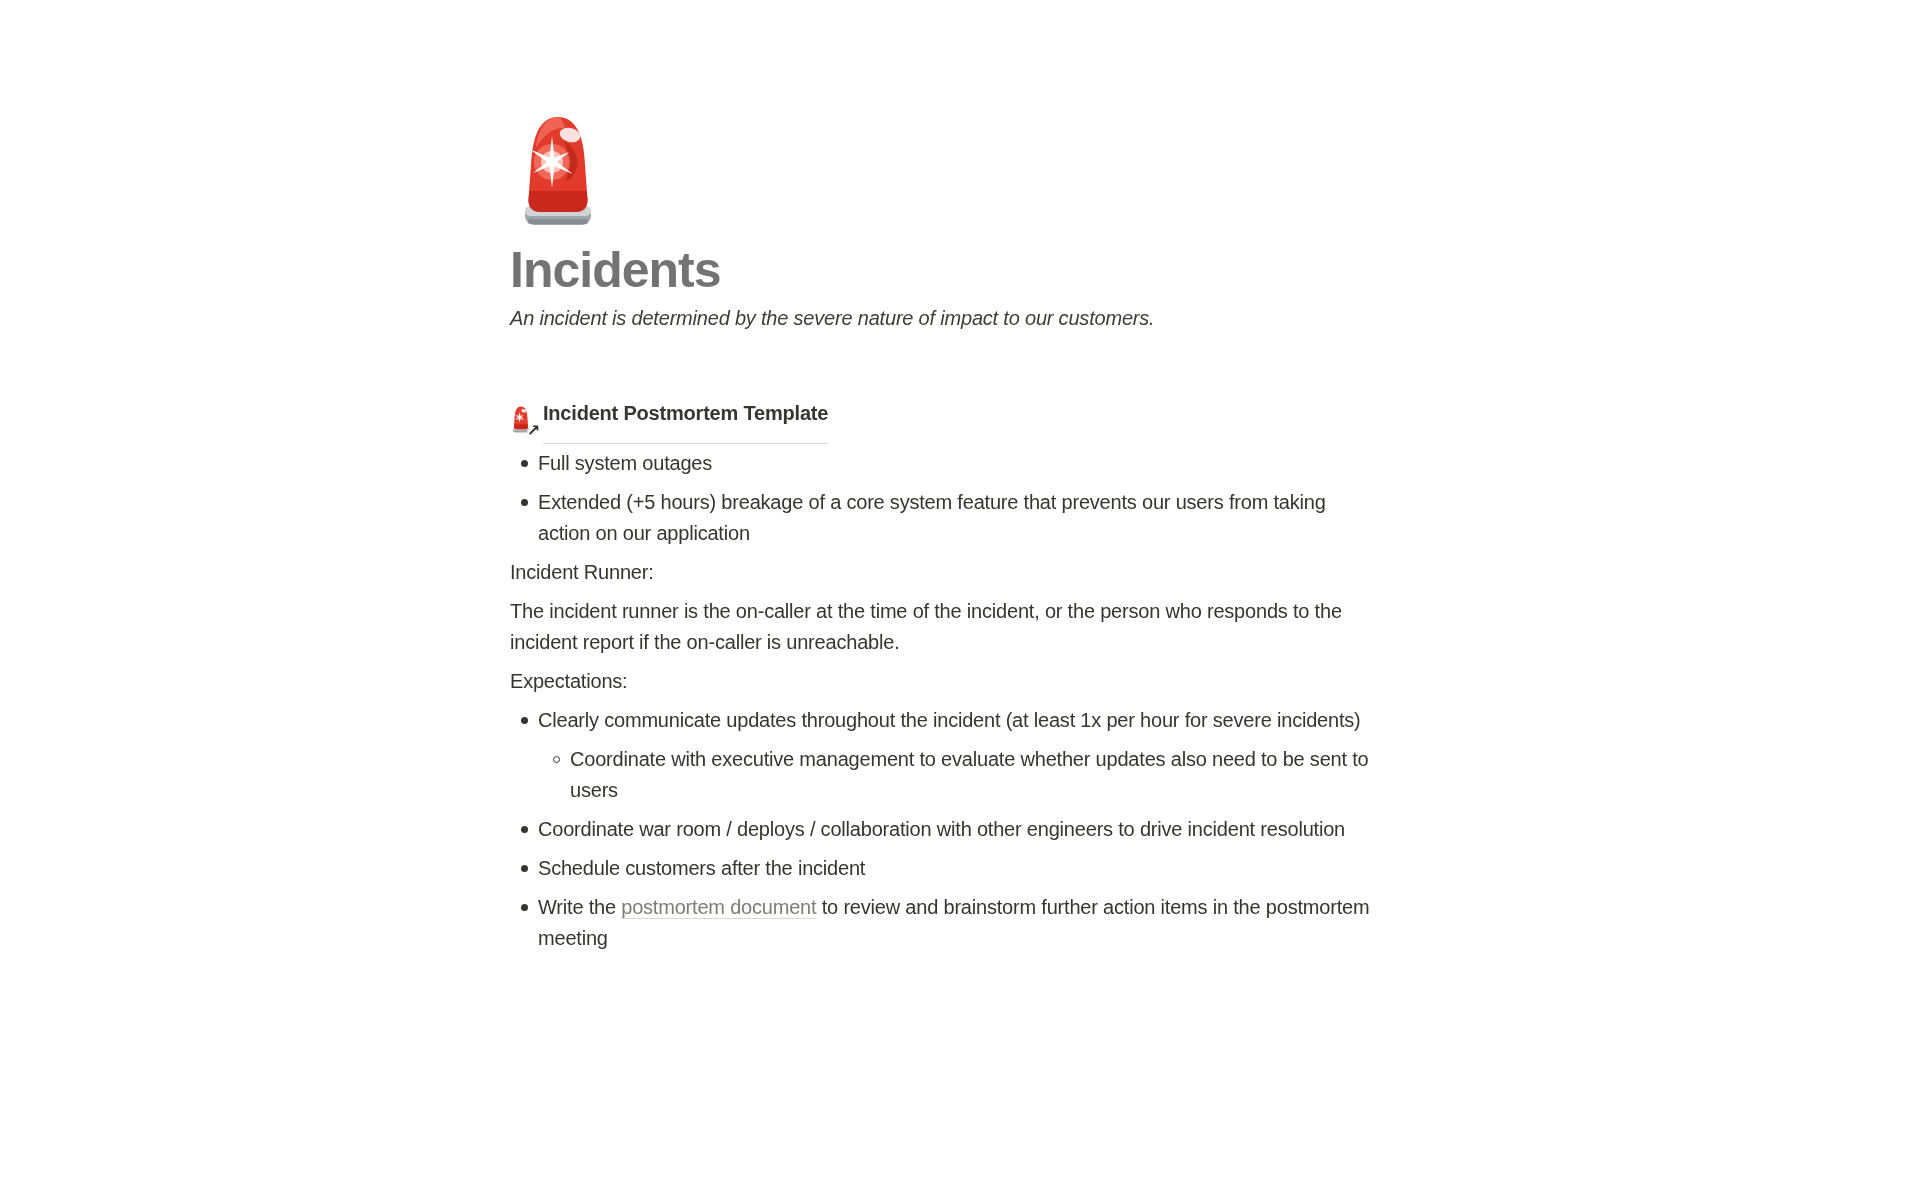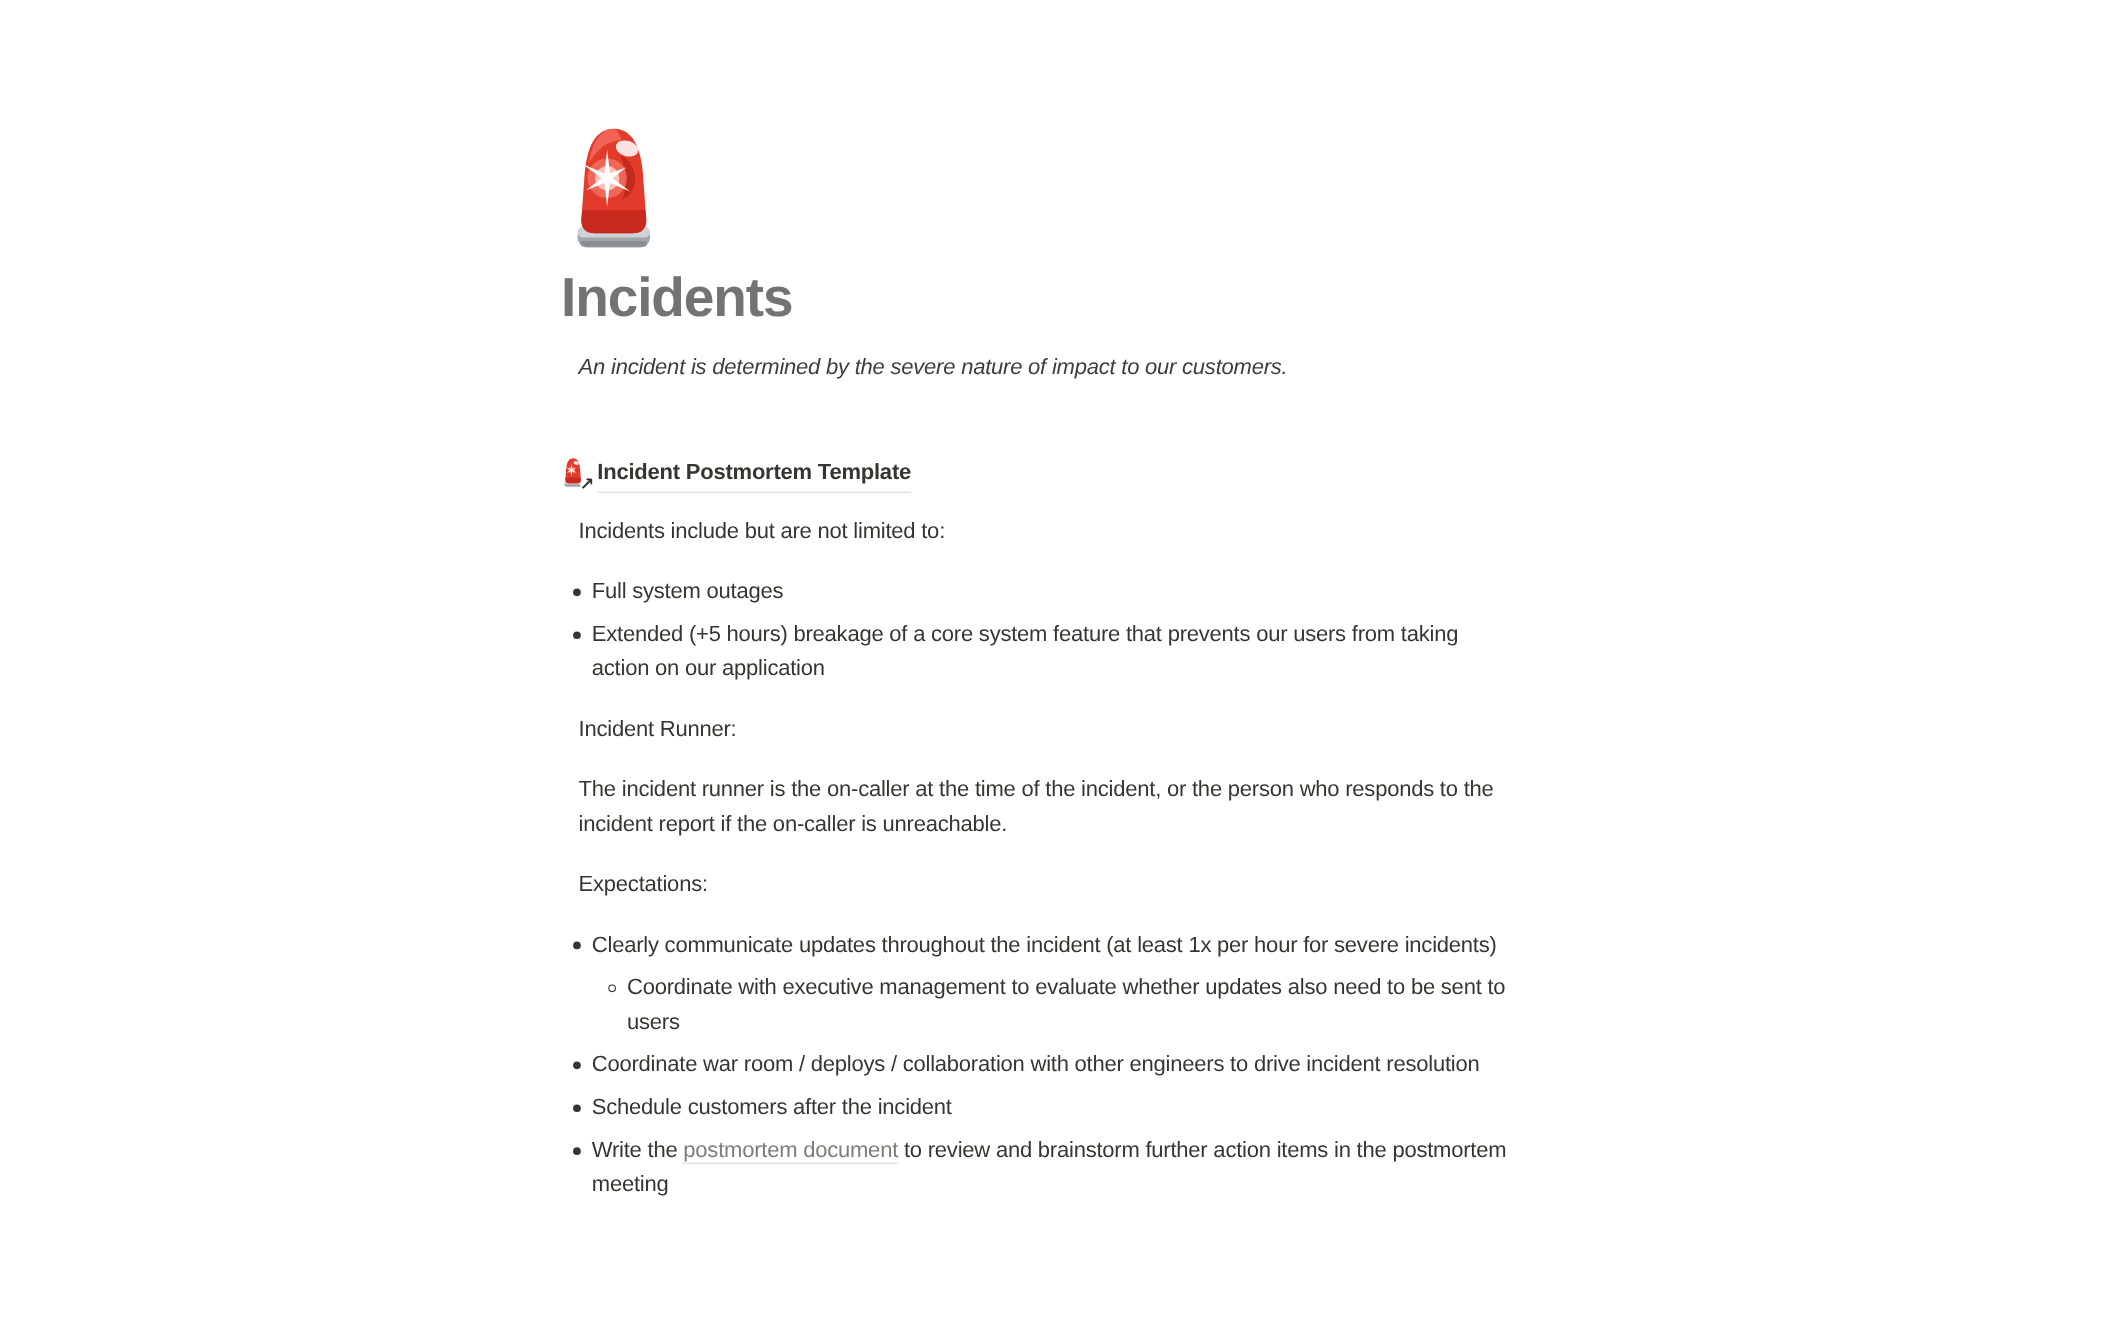--- a/index.html
+++ b/index.html
@@ -58,24 +58,24 @@
     font-weight: 700;
     font-style: normal;
     color: #32302c;
     text-shadow: -2px -2px 0 #fff, 2px -2px 0 #fff, -2px 2px 0 #fff, 2px 2px 0 #fff, 0 2px 0 #fff, 2px 0 0 #fff;
     line-height: 1;
   }
   .link-label {
     font-weight: 600;
     color: #37352f;
     border-bottom: 1.5px solid #dbd9d4;
-    padding-bottom: 2px;
+    padding-bottom: 14px;
   }
   p.block {
-    margin: 16px;
+    margin: 0;
     padding: 4px 0;
   }
   .section-gap { margin-top: 34px; }
   .first-section { margin-top: 55px; }
   ul.bullets {
     list-style: none;
     margin: 0; padding: 0;
   }
   ul.bullets li {
     display: flex;
@@ -152,21 +152,20 @@
         <path d="M17.4 76 L 74.6 76 L 75.5 84 C 76 93 71 97 63 97 L 29 97 C 21 97 16 93 16.5 84 Z" fill="#c3271a" opacity="0.85"></path>
         <ellipse cx="58" cy="20" rx="10.5" ry="7" fill="#ffffff" opacity="0.85" transform="rotate(16 58 20)"></ellipse>
         <circle cx="40" cy="47" r="14" fill="#ff9d8f" opacity="0.5"></circle>
         <path d="M40 21 L42.5 42.7 L57.3 37 L45 47 L60.8 59 L42.5 51.3 L40 73 L37.5 51.3 L20.9 58 L35 47 L17.5 34 L37.5 42.7 Z" fill="#ffffff"></path>
       </svg>
       <span class="link-arrow">↗</span>
     </span>
     <span class="link-label">Incident Postmortem Template</span>
   </div>
 
-  <p class="block first-section">Incidents include but are not limited to:</p>
 
   <ul class="bullets">
     <li>
       <span class="marker">
           <span class="dot"></span>
         </span>
       <span class="li-text">Full system outages</span>
     </li>
     <li>
       <span class="marker">

